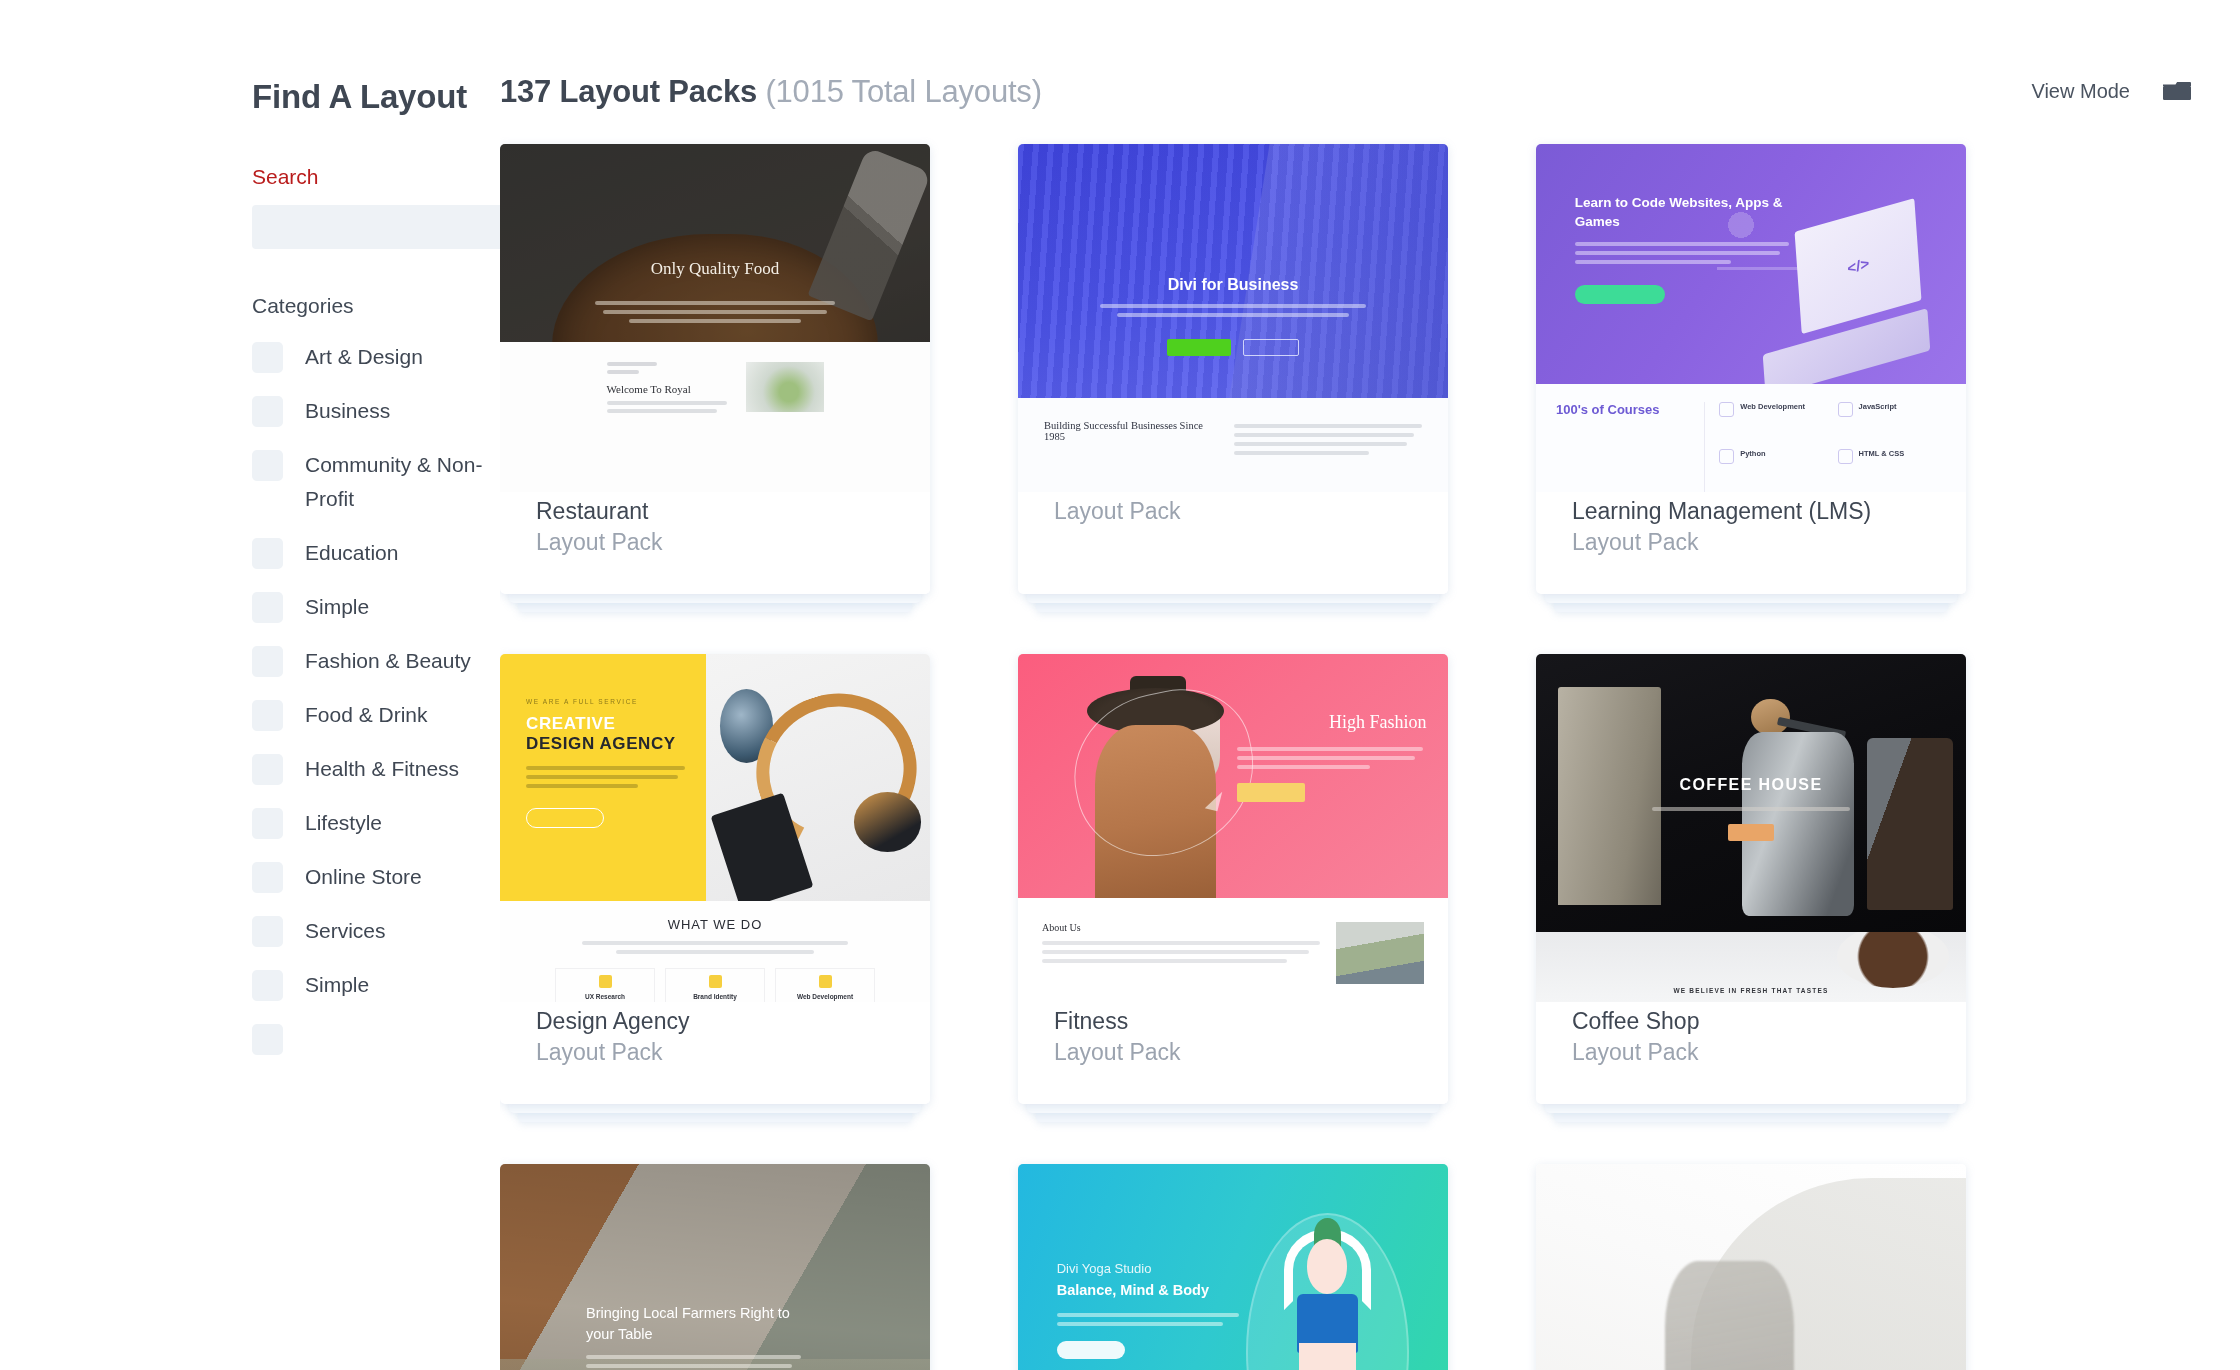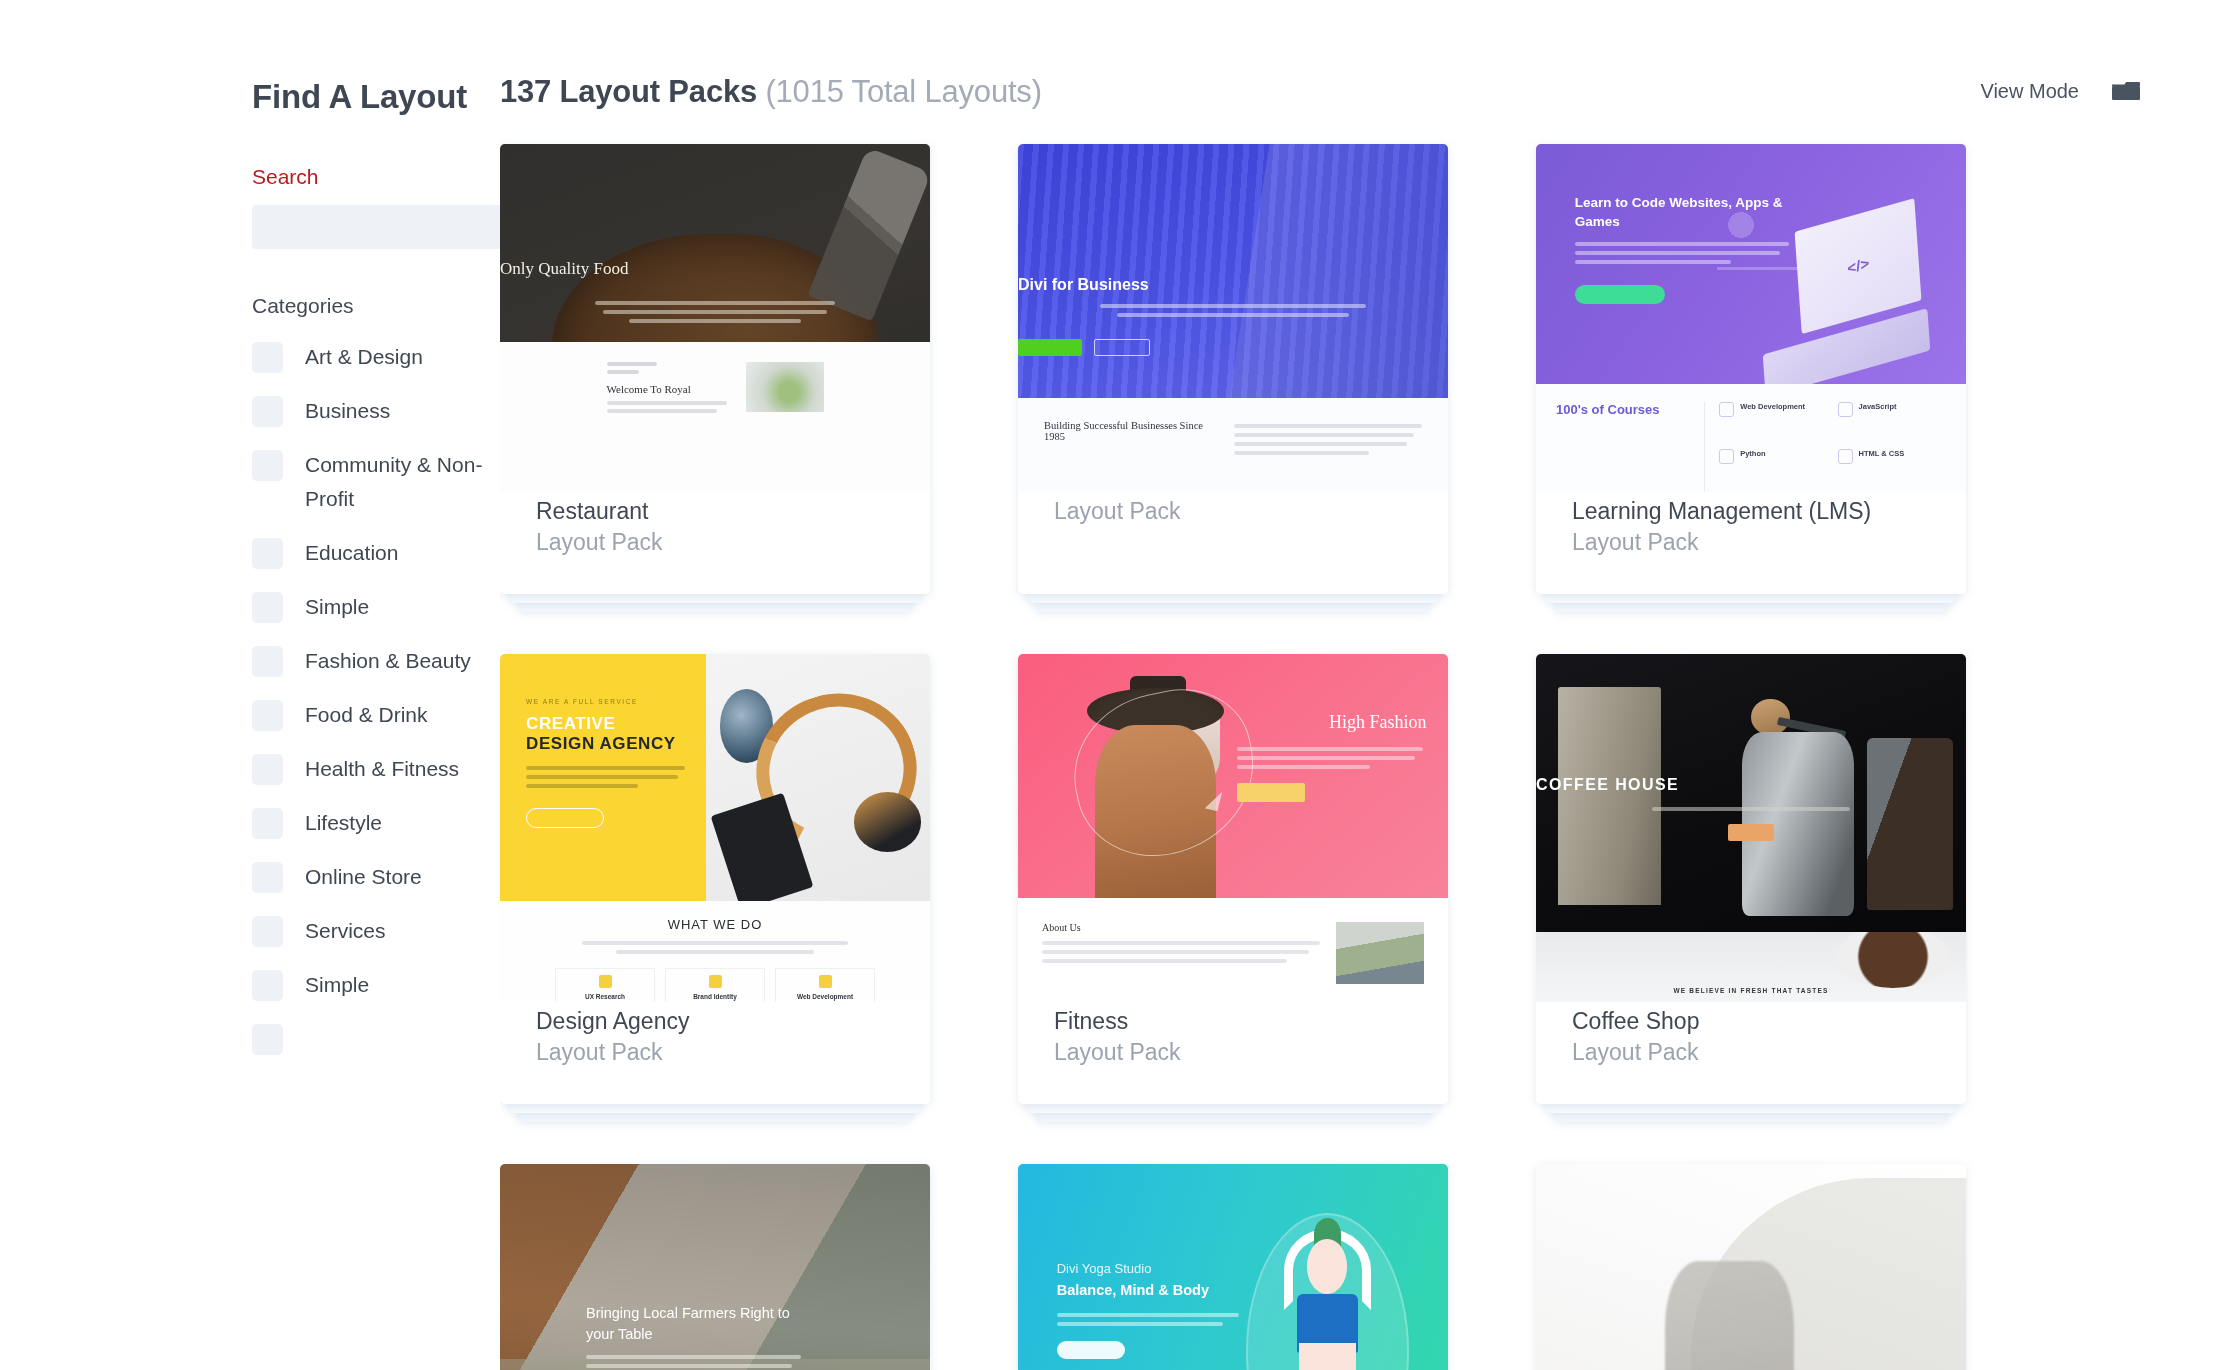--- a/index.html
+++ b/index.html
@@ -81,21 +81,21 @@
   
   #content {
     flex: 1 1 auto;
     position: relative;
     padding: 74px 0 0 0;
     overflow: hidden;
   }
   #content-head {
     display: flex;
     align-items: flex-start;
-    padding-right: 99px;
+    padding-right: 48px;
     margin-bottom: 34px;
   }
   #head-title {
     font-size: 31px;
     font-weight: 700;
     color: #3f4753;
     letter-spacing: -0.2px;
     white-space: nowrap;
   }
   #head-title .count-sub {
@@ -174,21 +174,21 @@
     white-space: nowrap;
   }
   .card-sub {
     font-size: 23px;
     color: #9ba3af;
     line-height: 31px;
   }
 
   
   .hero { position: absolute; inset: 0; }
-  .hero-txt { position: absolute; left: 0; right: 0; }
+  .hero-txt { position: absolute; left: 0; right: 0; text-align: center; }
   .fakeline { background: currentColor; opacity: .55; border-radius: 2px; height: 4px; margin: 0 auto 5px; }
   .btn-fake { display: inline-block; border-radius: 2px; }
 
   
   .t-rest .photo {
     position: absolute; inset: 0;
     background:
       radial-gradient(ellipse 44% 42% at 50% 58%, #6b4a2b 0%, #56371f 55%, rgba(60,42,28,0) 72%),
       linear-gradient(160deg, #4a4a48 0%, #55524d 45%, #3e3c3a 100%);
     filter: brightness(.82);

